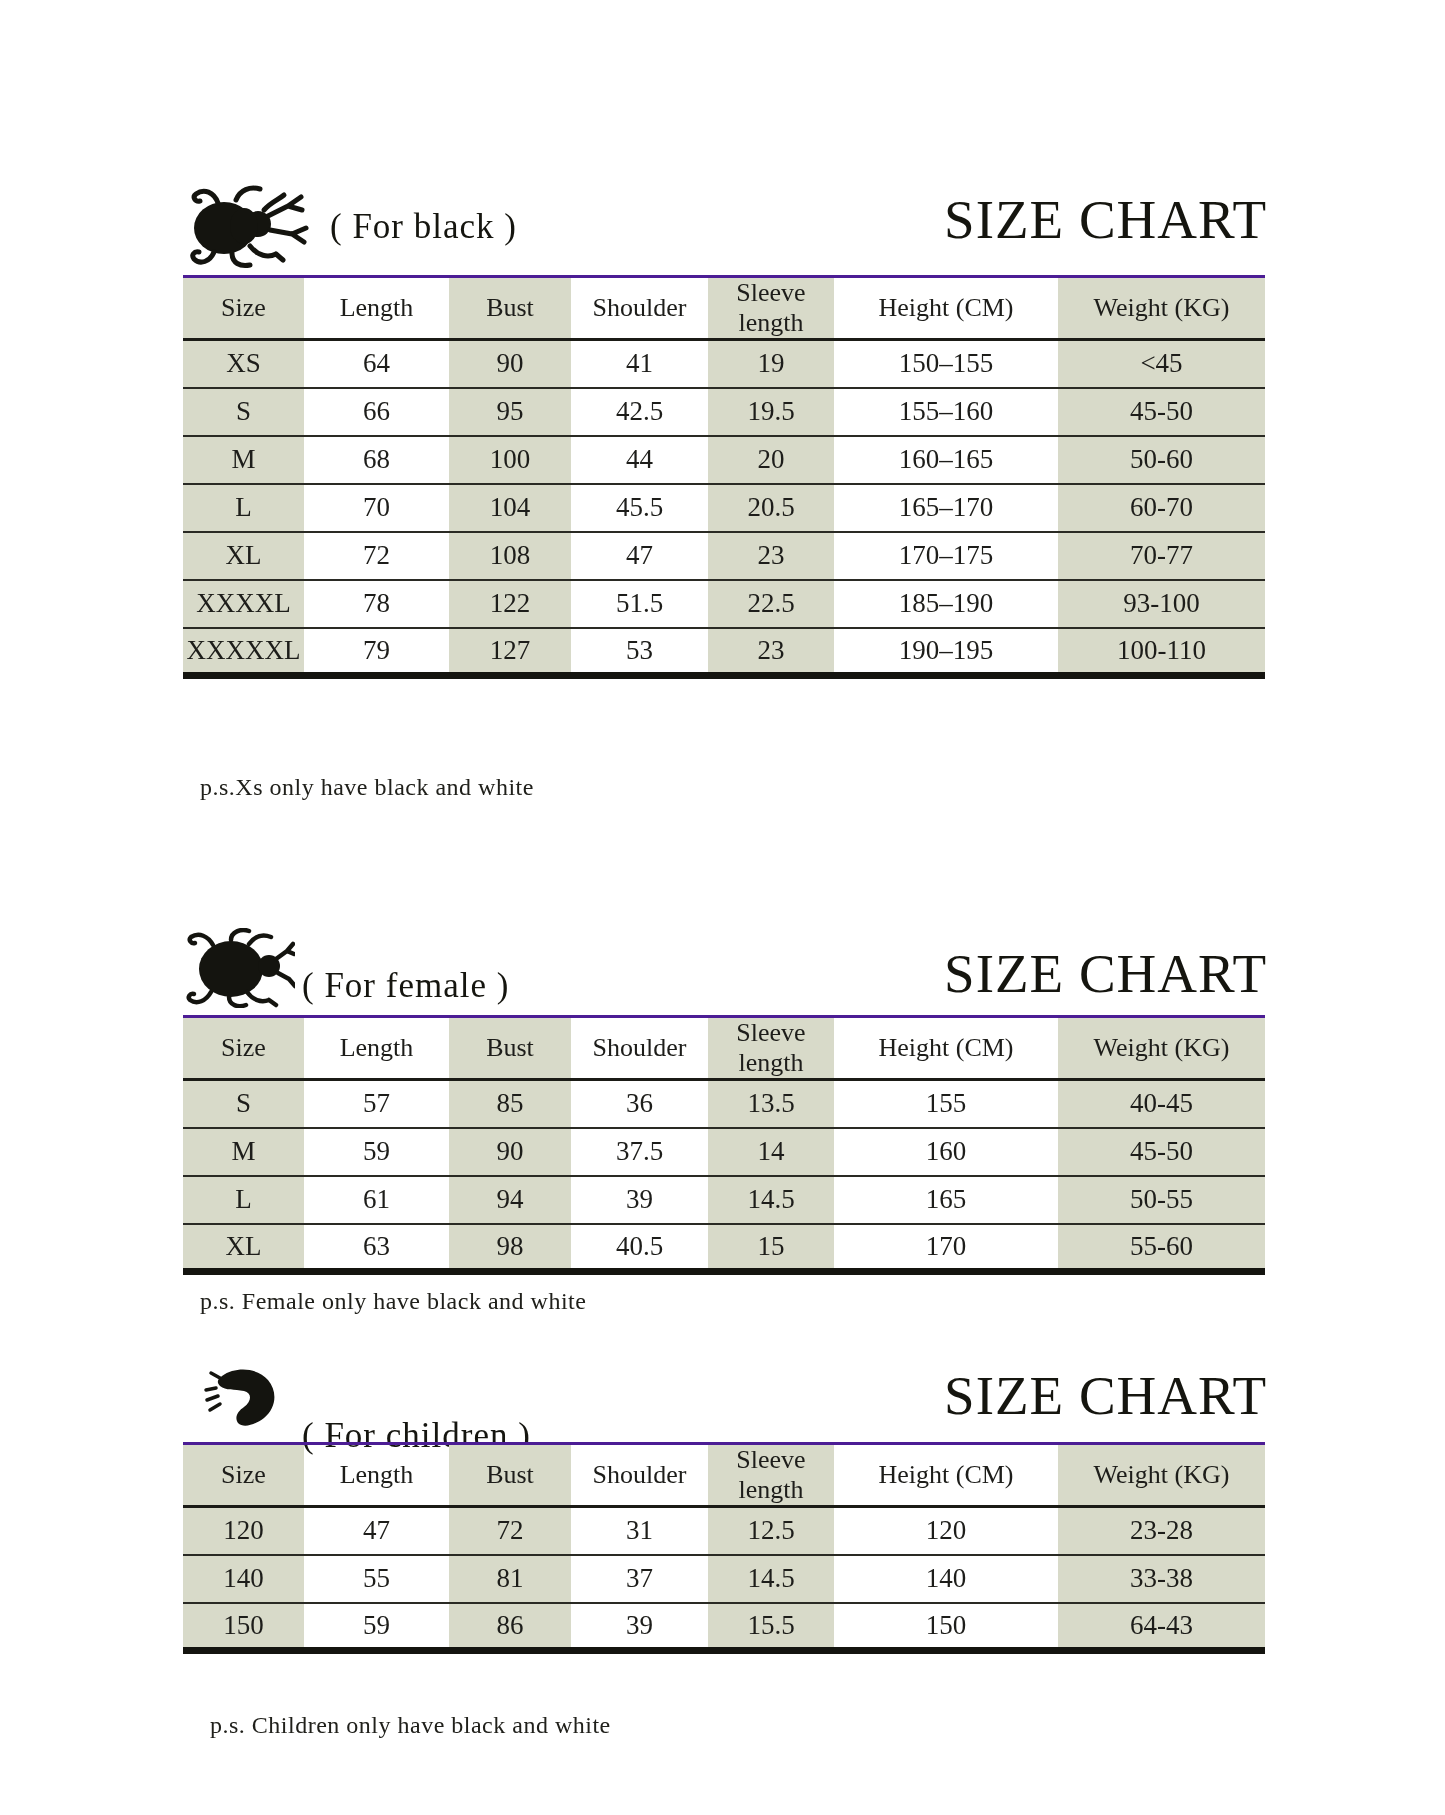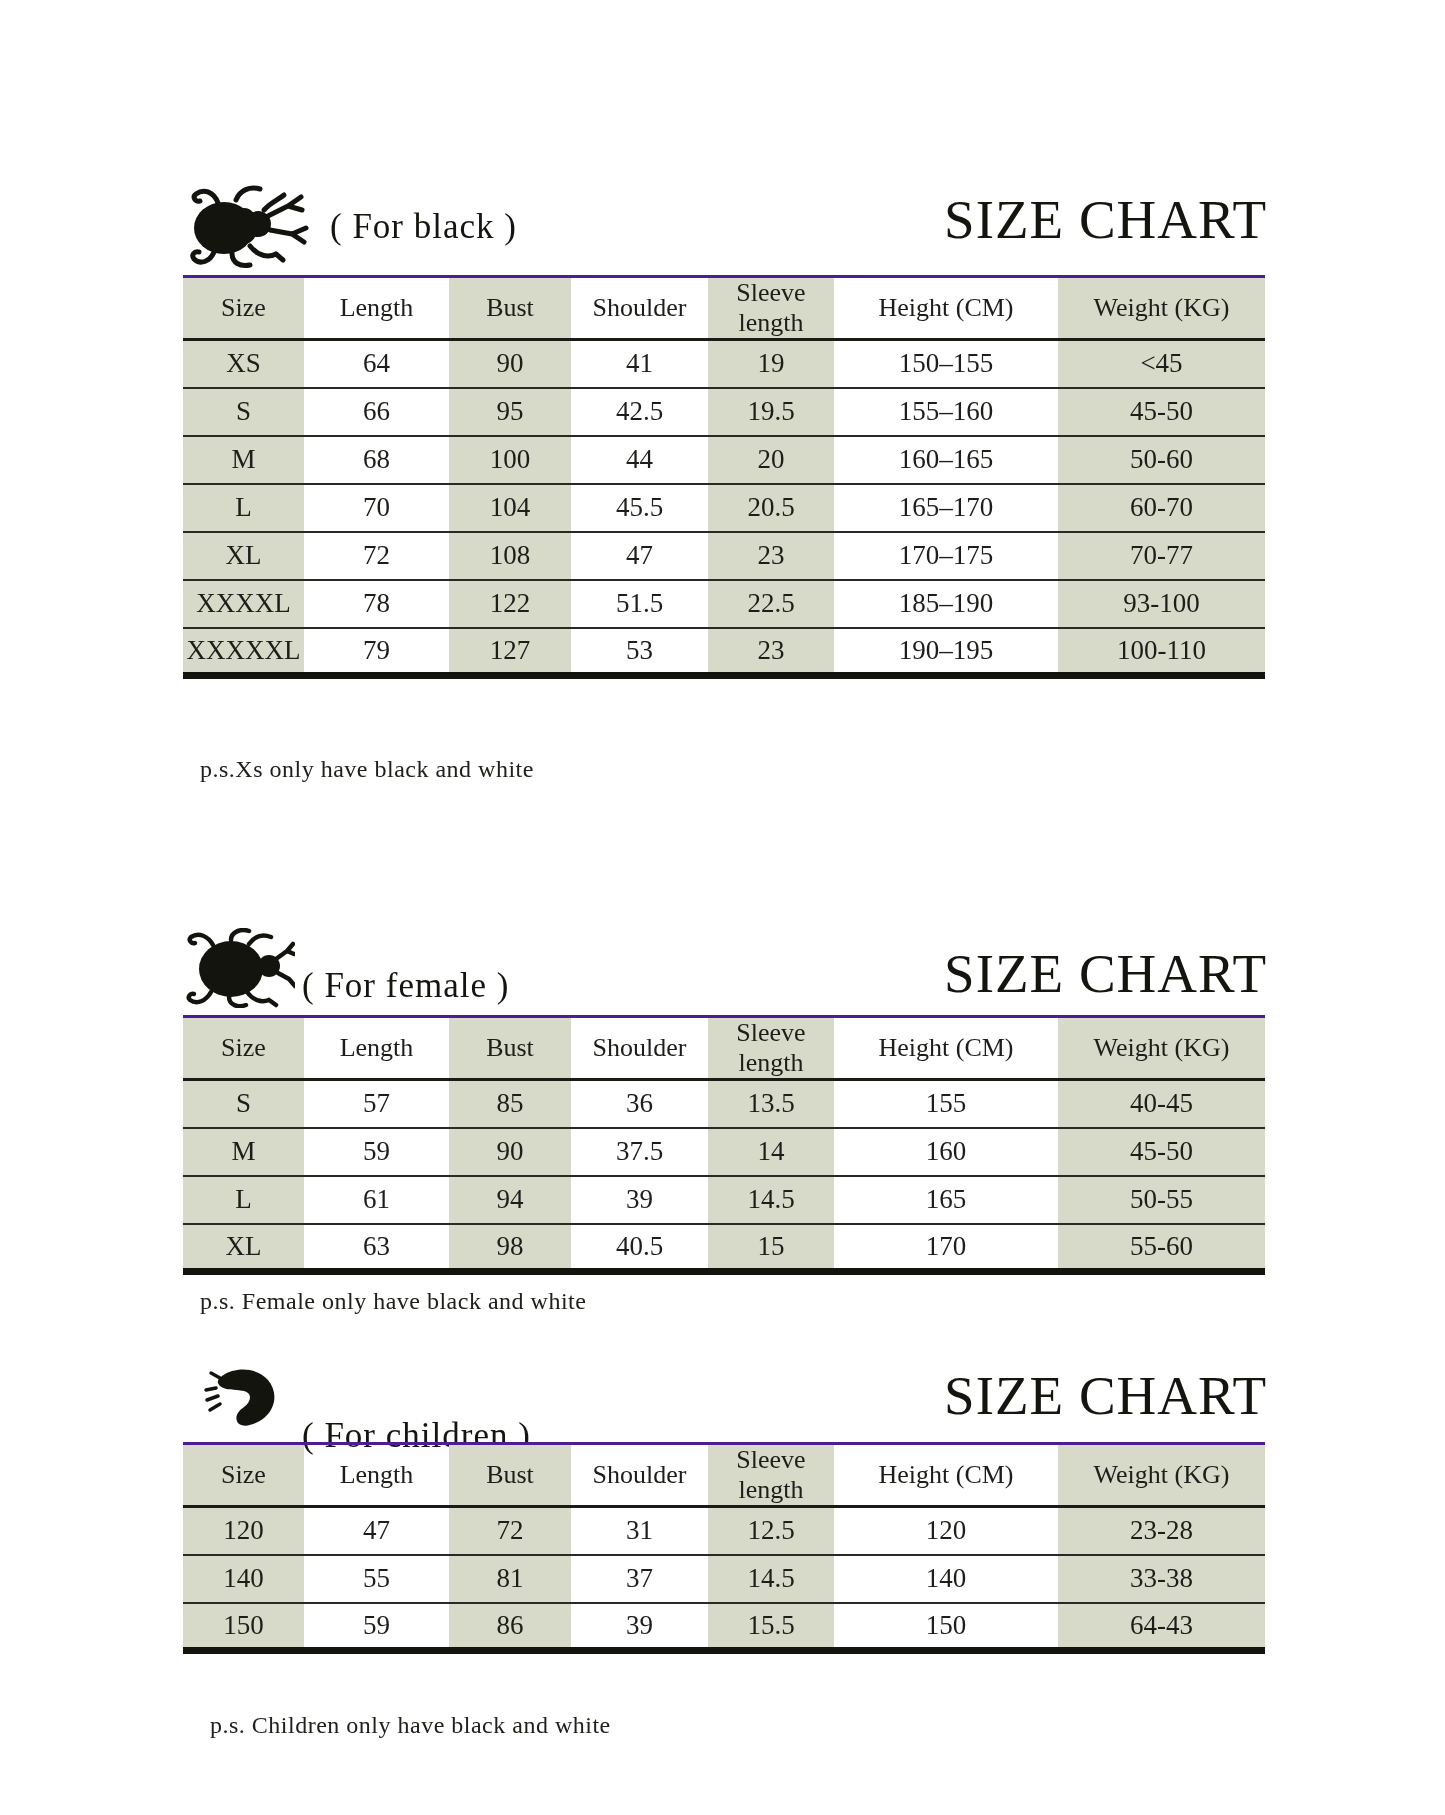--- a/index.html
+++ b/index.html
@@ -134,21 +134,21 @@
         <td>XXXXXL</td>
         <td>79</td>
         <td>127</td>
         <td>53</td>
         <td>23</td>
         <td>190–195</td>
         <td>100-110</td>
       </tr>
   </tbody>
 </table>
-<div class="abs note" style="left:200px;top:756px">p.s.Xs only have black and white</div>
+<div class="abs note" style="left:200px;top:774px">p.s.Xs only have black and white</div>
 
 <svg class="abs icon" style="left:183px;top:928px" width="112" height="80" viewBox="0 0 112 80">
   <g fill="#14140f">
     <ellipse cx="48" cy="41" rx="32" ry="28"></ellipse>
     <circle cx="86" cy="38" r="11"></circle>
   </g>
   <g stroke="#14140f" stroke-width="4.5" stroke-linecap="round" fill="none">
     <path d="M93,31 L104,23 M104,23 L110,16 M104,23 L111,26"></path>
     <path d="M95,45 L106,51 M106,51 L112,58"></path>
     <path d="M30,17 C25,8 16,4 8,9 C5,12 8,16 12,15"></path>

